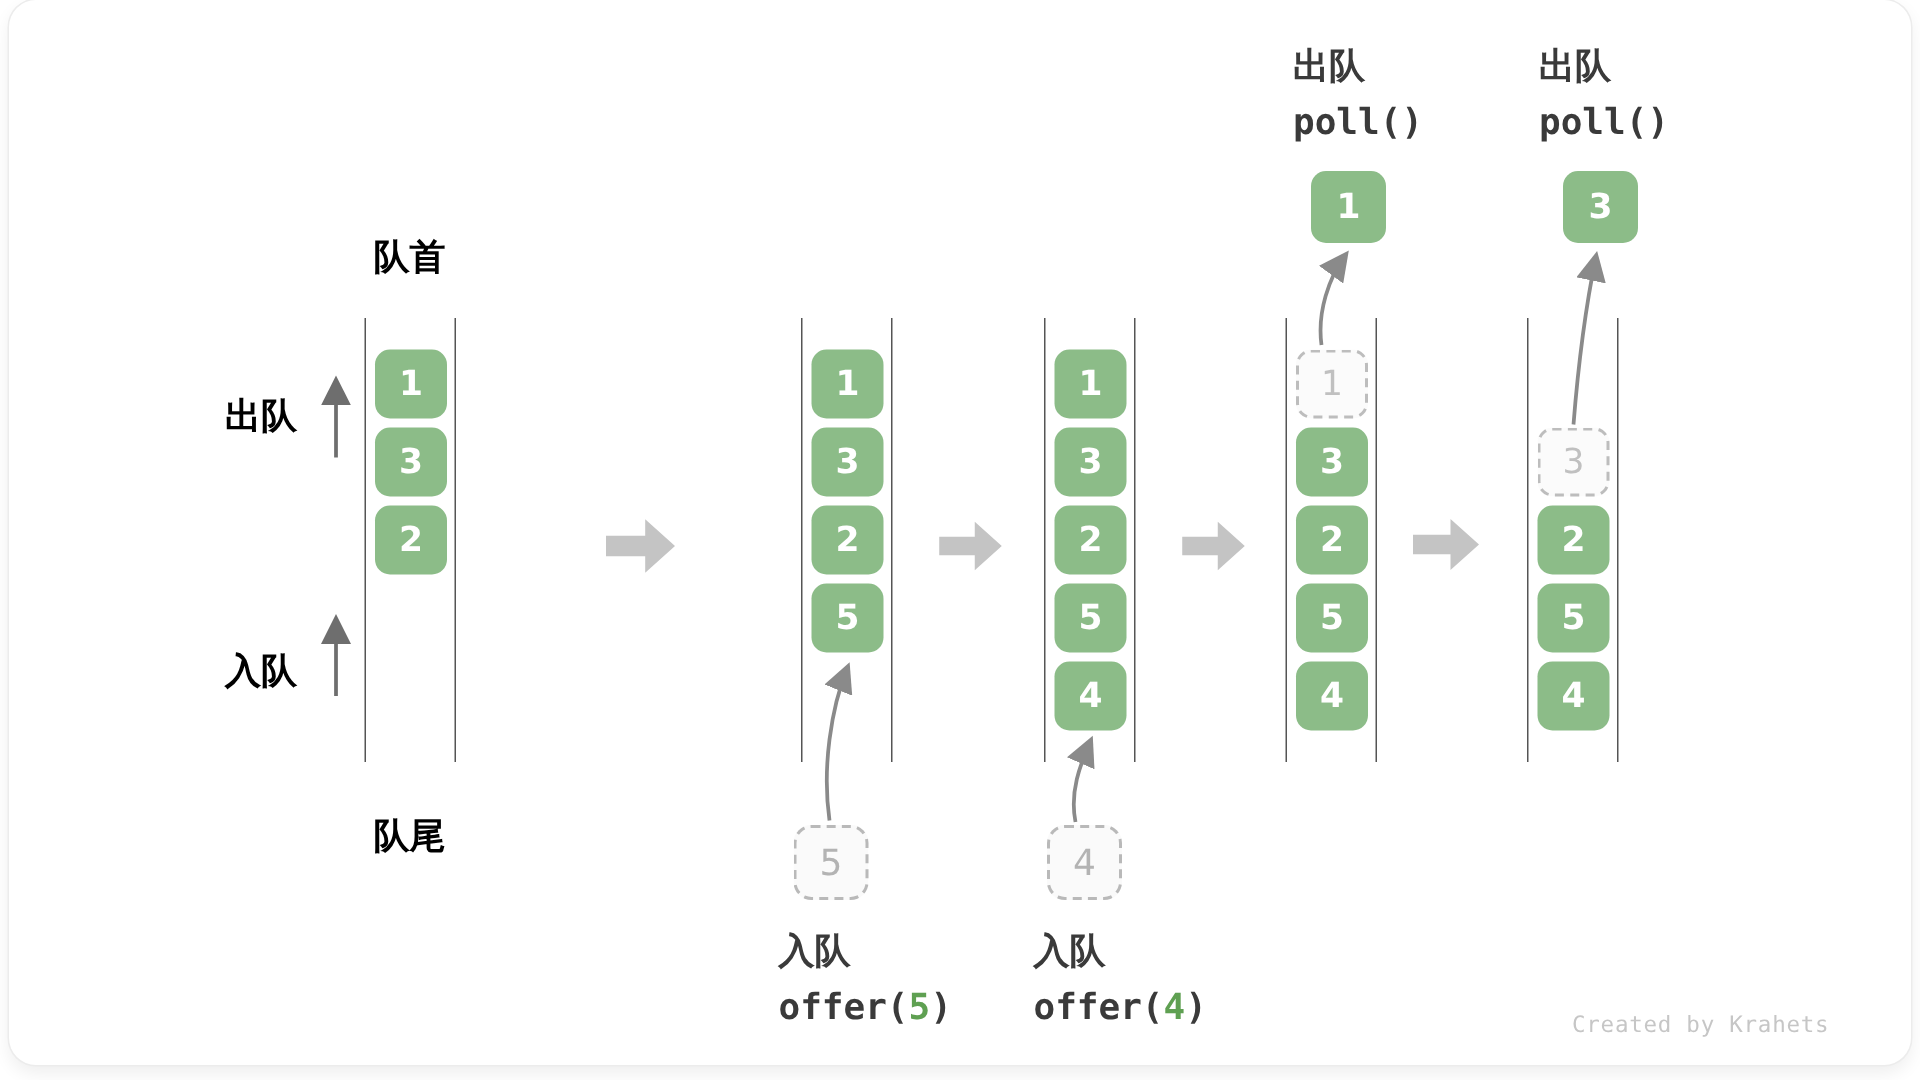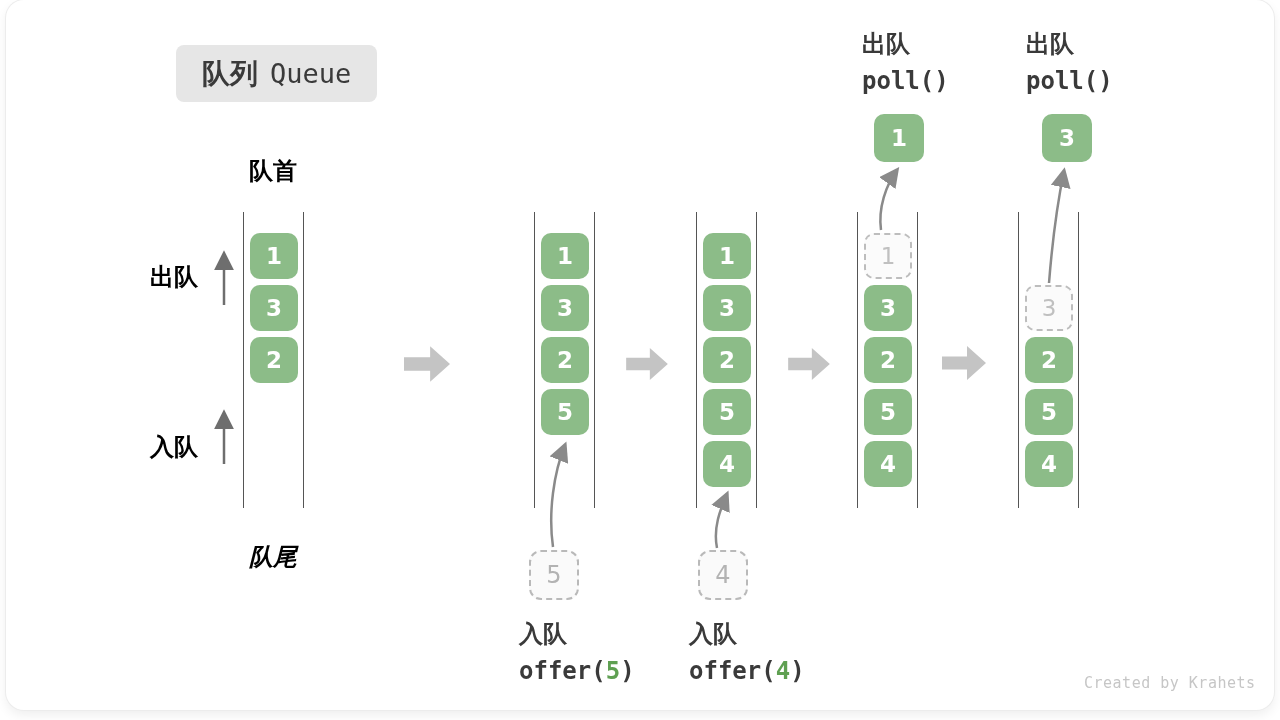--- a/index.html
+++ b/index.html
@@ -23,21 +23,21 @@
     background: #e6e6e6; border-radius: 8px;
     display: flex; align-items: center; gap: 12px;
     white-space: nowrap;
   }
   .t-zh { font-size: 28px; font-weight: 700; color: #3a3a3a; }
   .t-en { font-size: 27px; font-family: "DejaVu Sans Mono", "Liberation Mono", monospace; color: #3a3a3a; }
 
   
   .lbl { position: absolute; font-size: 24px; font-weight: 700; color: #000000; white-space: nowrap; }
   .lbl.front { left: 243px; top: 155px; }
-  .lbl.rear  { left: 243px; top: 541px; font-style: italic; }
+  .lbl.rear  { left: 243px; top: 541px; }
   .lbl.deq   { left: 144px; top: 261px; }
   .lbl.enq   { left: 144px; top: 431px; }
 
   
   .ch {
     position: absolute; top: 212px;
     width: 61px; height: 296px;
     border-left: 1.5px solid #555;
     border-right: 1.5px solid #555;
   }
@@ -81,34 +81,30 @@
   .op .op-code .green { color: #5fa052; }
 
   
   .stage-arrow { position: absolute; }
   .stage-arrow polygon { fill: #c4c4c4; }
 
   
   .overlay { position: absolute; left: 0; top: 0; width: 1280px; height: 720px; pointer-events: none; }
 
   .watermark {
-    position: absolute; left: 1078px; top: 674px;
+    position: absolute; left: 1042px; top: 674px;
     font-family: "DejaVu Sans Mono", "Liberation Mono", monospace;
     font-size: 15px; color: #c6c6c6; letter-spacing: 0.5px; white-space: nowrap;
   }
 </style>
 </head>
 <body>
 
 <div class="card">
 
-  <div class="title-badge">
-    <span class="t-zh">队列</span>
-    <span class="t-en">Queue</span>
-  </div>
 
   <div class="lbl front">队首</div>
   <div class="lbl rear">队尾</div>
   <div class="lbl deq">出队</div>
   <div class="lbl enq">入队</div>
 
   <div class="ch" style="left:237px"></div>
   <div class="ch" style="left:528px"></div>
   <div class="ch" style="left:690px"></div>
   <div class="ch" style="left:851px"></div>

